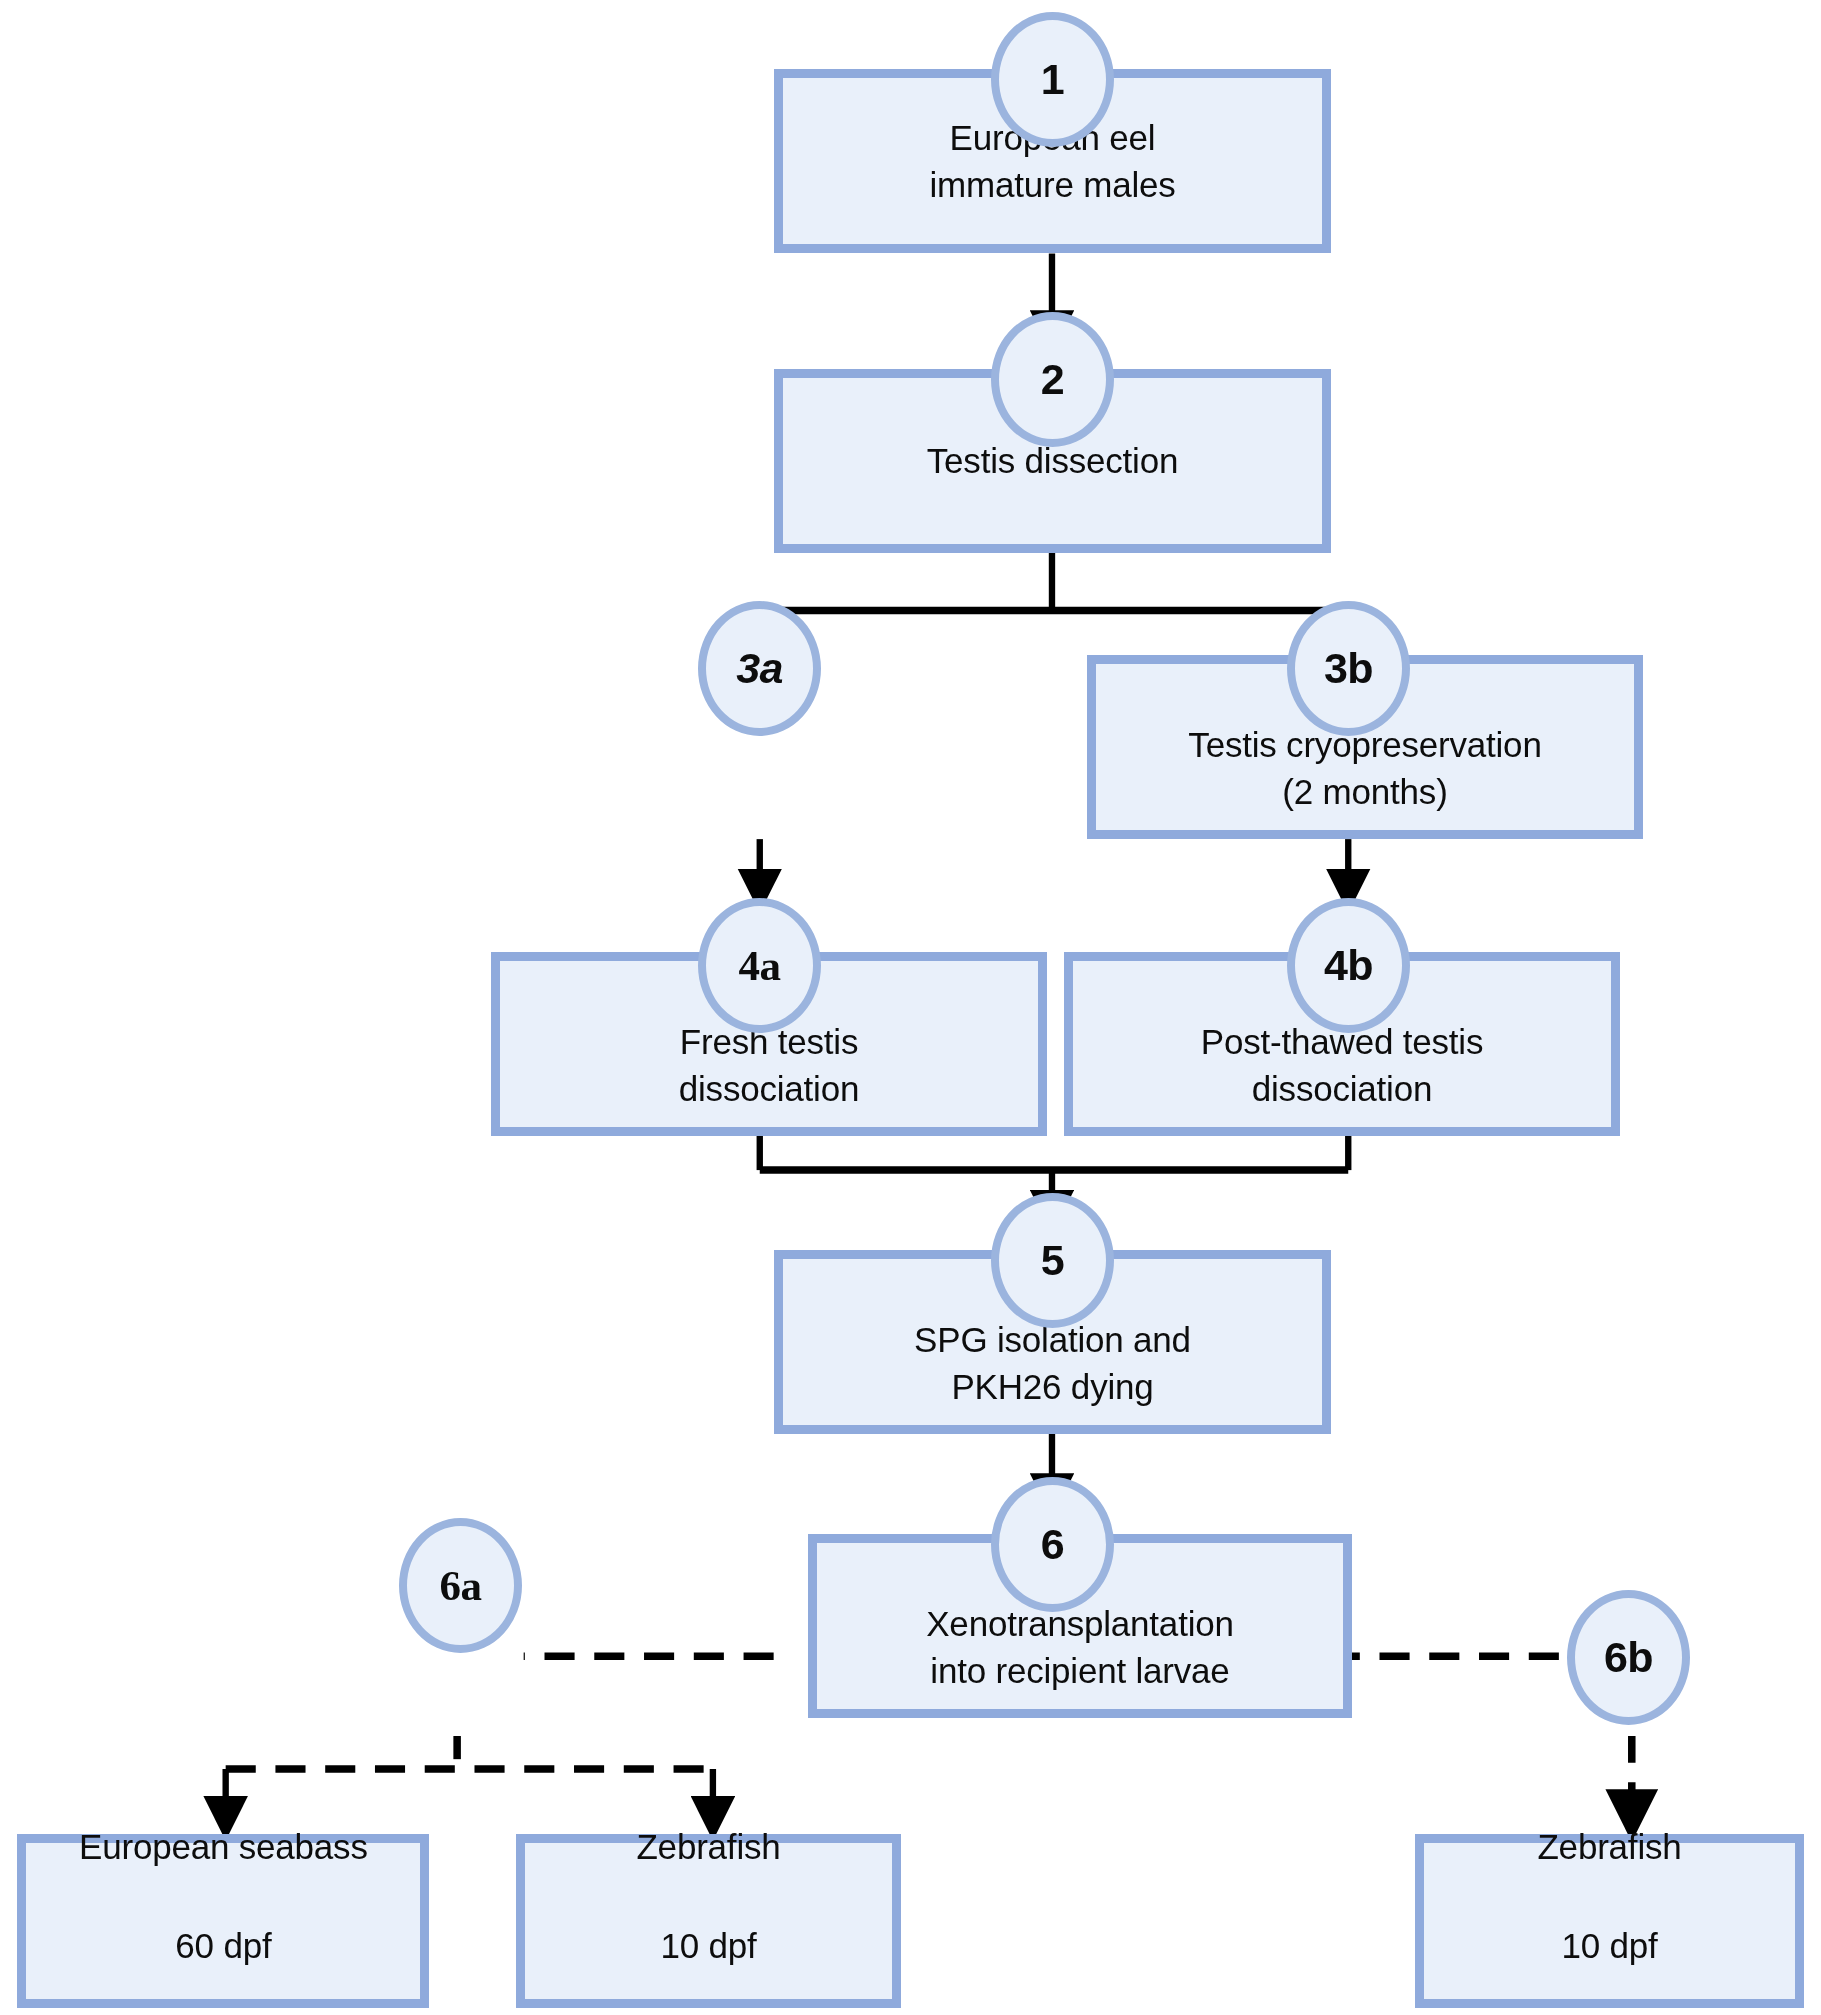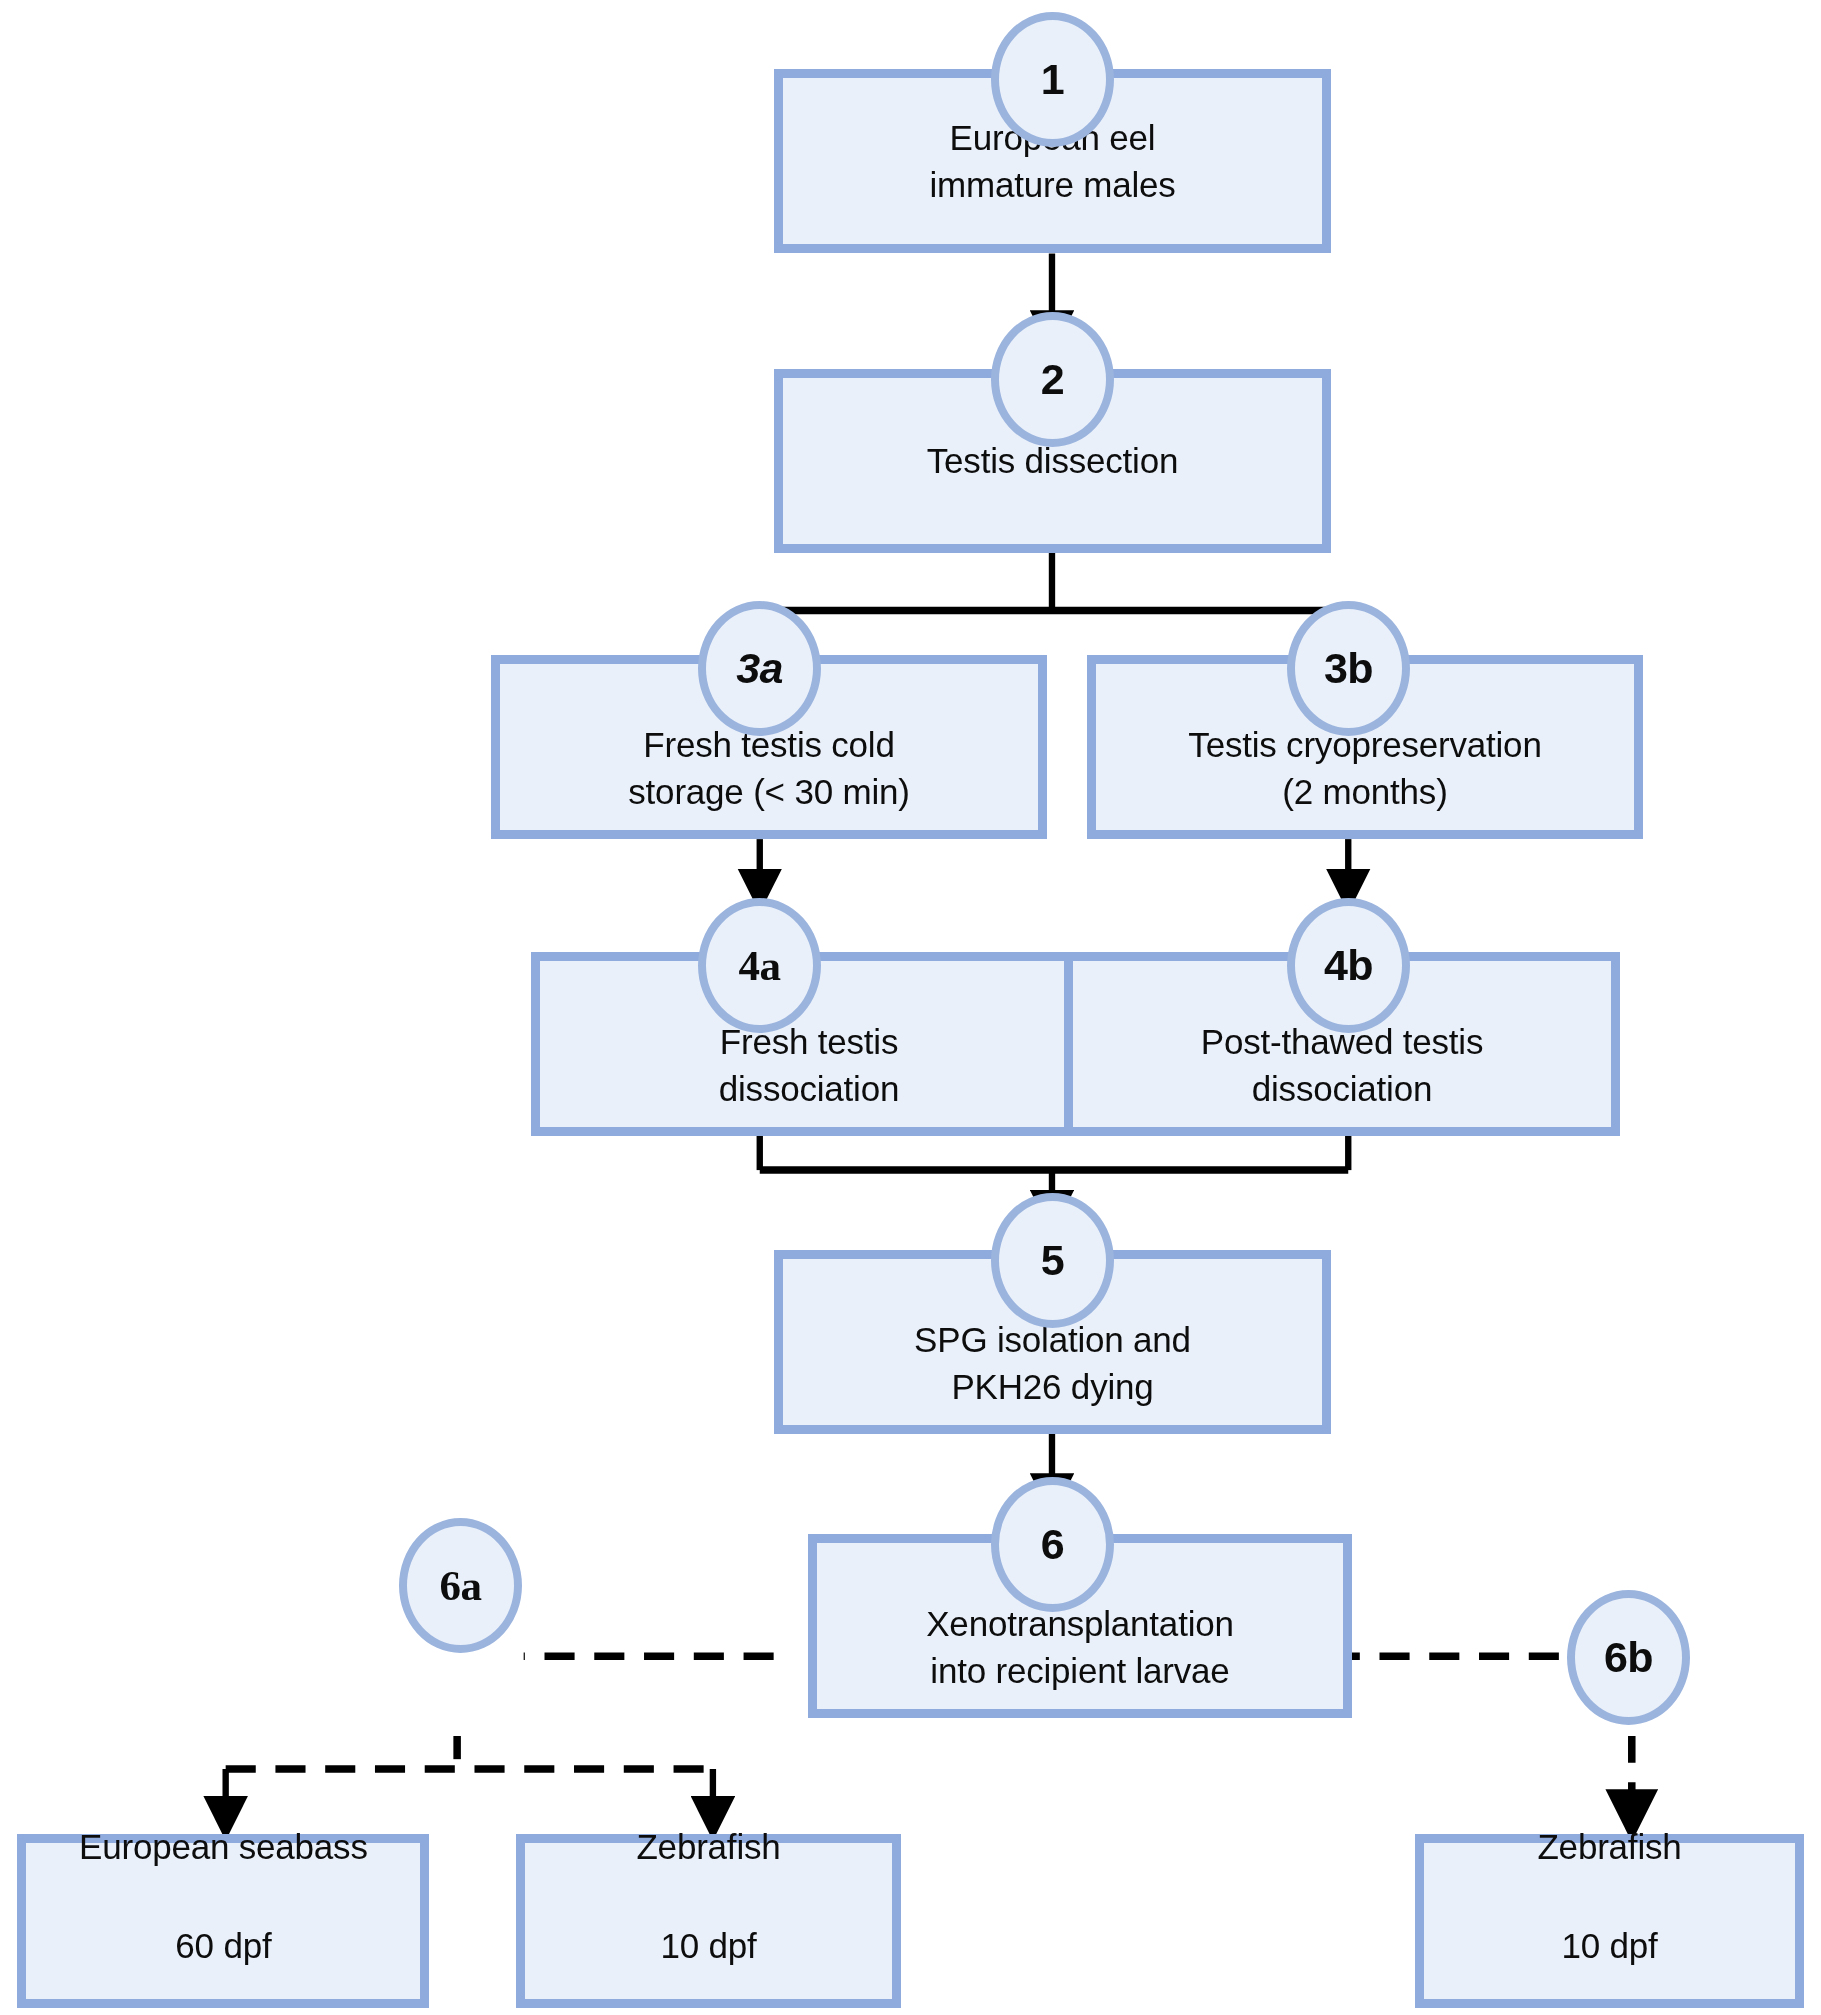--- a/index.html
+++ b/index.html
@@ -109,31 +109,27 @@
 
   <div class="node-box" style="left:774px; top:69px; width:557px; height:184px;">
     <div class="node-text">European eel
 immature males</div>
   </div>
 
   <div class="node-box" style="left:774px; top:369px; width:557px; height:184px;">
     <div class="node-text">Testis dissection</div>
   </div>
 
-  <div class="node-box" style="left:491px; top:655px; width:556px; height:184px;">
-    <div class="node-text" style="padding-top:42px;">Fresh testis cold
-storage (&lt; 30 min)</div>
-  </div>
 
   <div class="node-box" style="left:1064px; top:655px; width:556px; height:184px;margin-left:23px;">
     <div class="node-text" style="padding-top:42px;">Testis cryopreservation
 (2 months)</div>
   </div>
 
-  <div class="node-box" style="left:491px; top:952px; width:556px; height:184px;margin-left:40px;">
+  <div class="node-box" style="left:491px; top:952px; width:556px; height:184px;">
     <div class="node-text" style="padding-top:42px;">Fresh testis
 dissociation</div>
   </div>
 
   <div class="node-box" style="left:1064px; top:952px; width:556px; height:184px;">
     <div class="node-text" style="padding-top:42px;">Post-thawed testis
 dissociation</div>
   </div>
 
   <div class="node-box" style="left:774px; top:1250px; width:557px; height:184px;">

